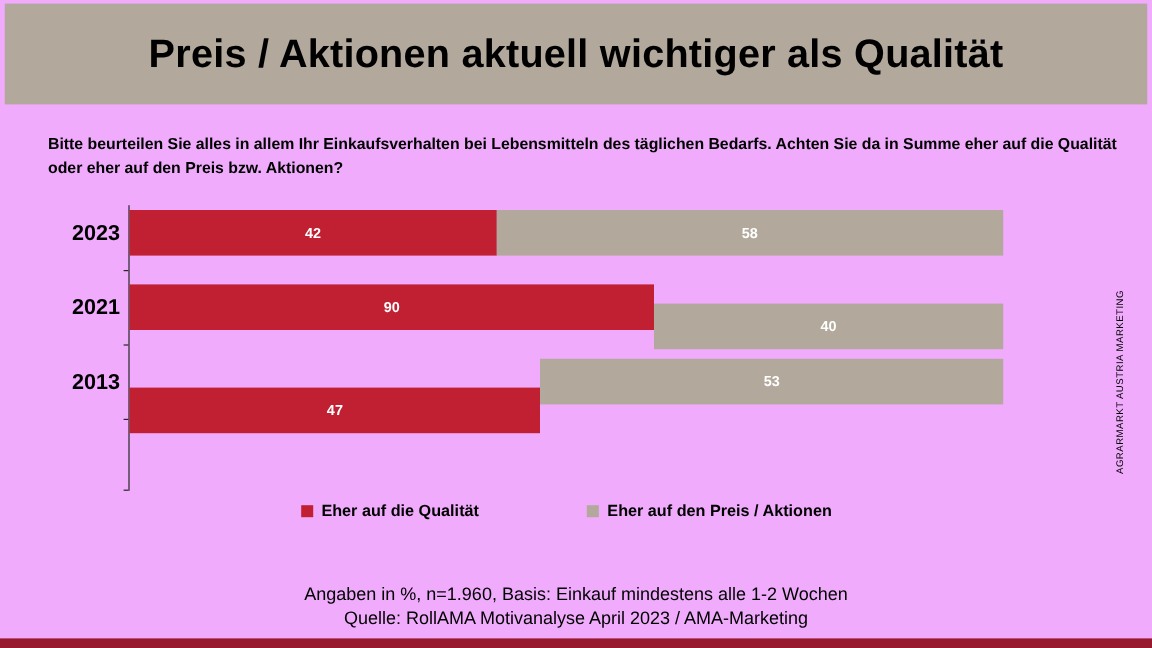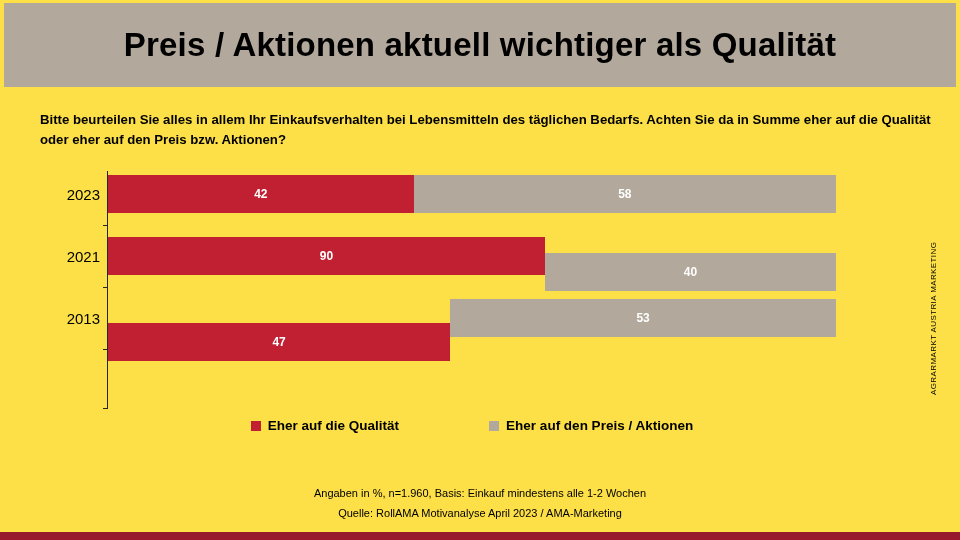--- a/index.html
+++ b/index.html
@@ -1,44 +1,44 @@
 <!DOCTYPE html>
 <html><head>
 <meta charset="utf-8">
 <style>
   * { margin:0; padding:0; box-sizing:border-box; }
   html,body { background:#e8e8e8; }
   .slide {
-    position:relative; width:960px; height:540px; background:#fde047;
+    position:relative; width:960px; height:540px; background:#f0abfc;
     font-family:"Liberation Sans", sans-serif; overflow:hidden; margin:0 auto;
   }
   .banner {
     position:absolute; left:4px; top:3px; width:952px; height:84px;
     background:#B2A89B; display:flex; align-items:center; justify-content:center;
   }
   .banner h1 { font-size:33px; font-weight:bold; color:#000; letter-spacing:0.2px; }
   .question {
     position:absolute; left:40px; top:110px; width:898px;
     font-size:13.2px; font-weight:bold; color:#000; line-height:1.5;
   }
   .axis { position:absolute; left:107px; top:171px; width:1px; height:238px; background:#262626; }
   .tick { position:absolute; left:103px; width:4px; height:1px; background:#262626; }
   .rows { position:absolute; left:48px; top:175px; width:788px; }
   .row { display:flex; align-items:center; height:38px; margin-bottom:24px; }
-  .year { flex:0 0 52px; width:52px; text-align:right; font-size:15px; color:#000; }
+  .year { flex:0 0 52px; width:52px; text-align:right; font-size:18px; color:#000;font-weight:bold; }
   .track { margin-left:8px; width:728px; height:38px; display:flex; }
   .seg { height:100%; display:flex; align-items:center; justify-content:center; }
   .seg span { color:#fff; font-size:12px; font-weight:bold; }
   .legend {
     position:absolute; left:108px; top:418px; width:728px;
     display:flex; justify-content:center; gap:90px;
   }
   .legend-item { display:flex; align-items:center; gap:7px; font-size:13.5px; font-weight:bold; color:#000; }
   .swatch { width:10px; height:10px; flex:0 0 10px; display:inline-block; }
-  .footnote { position:absolute; left:0; width:960px; text-align:center; font-size:11px; color:#000; }
+  .footnote { position:absolute; left:0; width:960px; text-align:center; font-size:15px; color:#000; }
   .fn1 { top:487px; }
   .fn2 { top:507px; }
   .chart-label { position:absolute; left:18px; top:506px; font-size:11px; font-weight:normal; color:#000;margin-top:46px; }
   .side-text {
     position:absolute; right:22px; top:236px; height:164px;
     writing-mode:vertical-rl; transform:rotate(180deg);
     font-size:8px; color:#000; letter-spacing:0.4px; white-space:nowrap;
     display:flex; align-items:center; justify-content:center;
   }
   .footer-bar { position:absolute; left:0; bottom:0; width:960px; height:8px; background:#97192E; }

